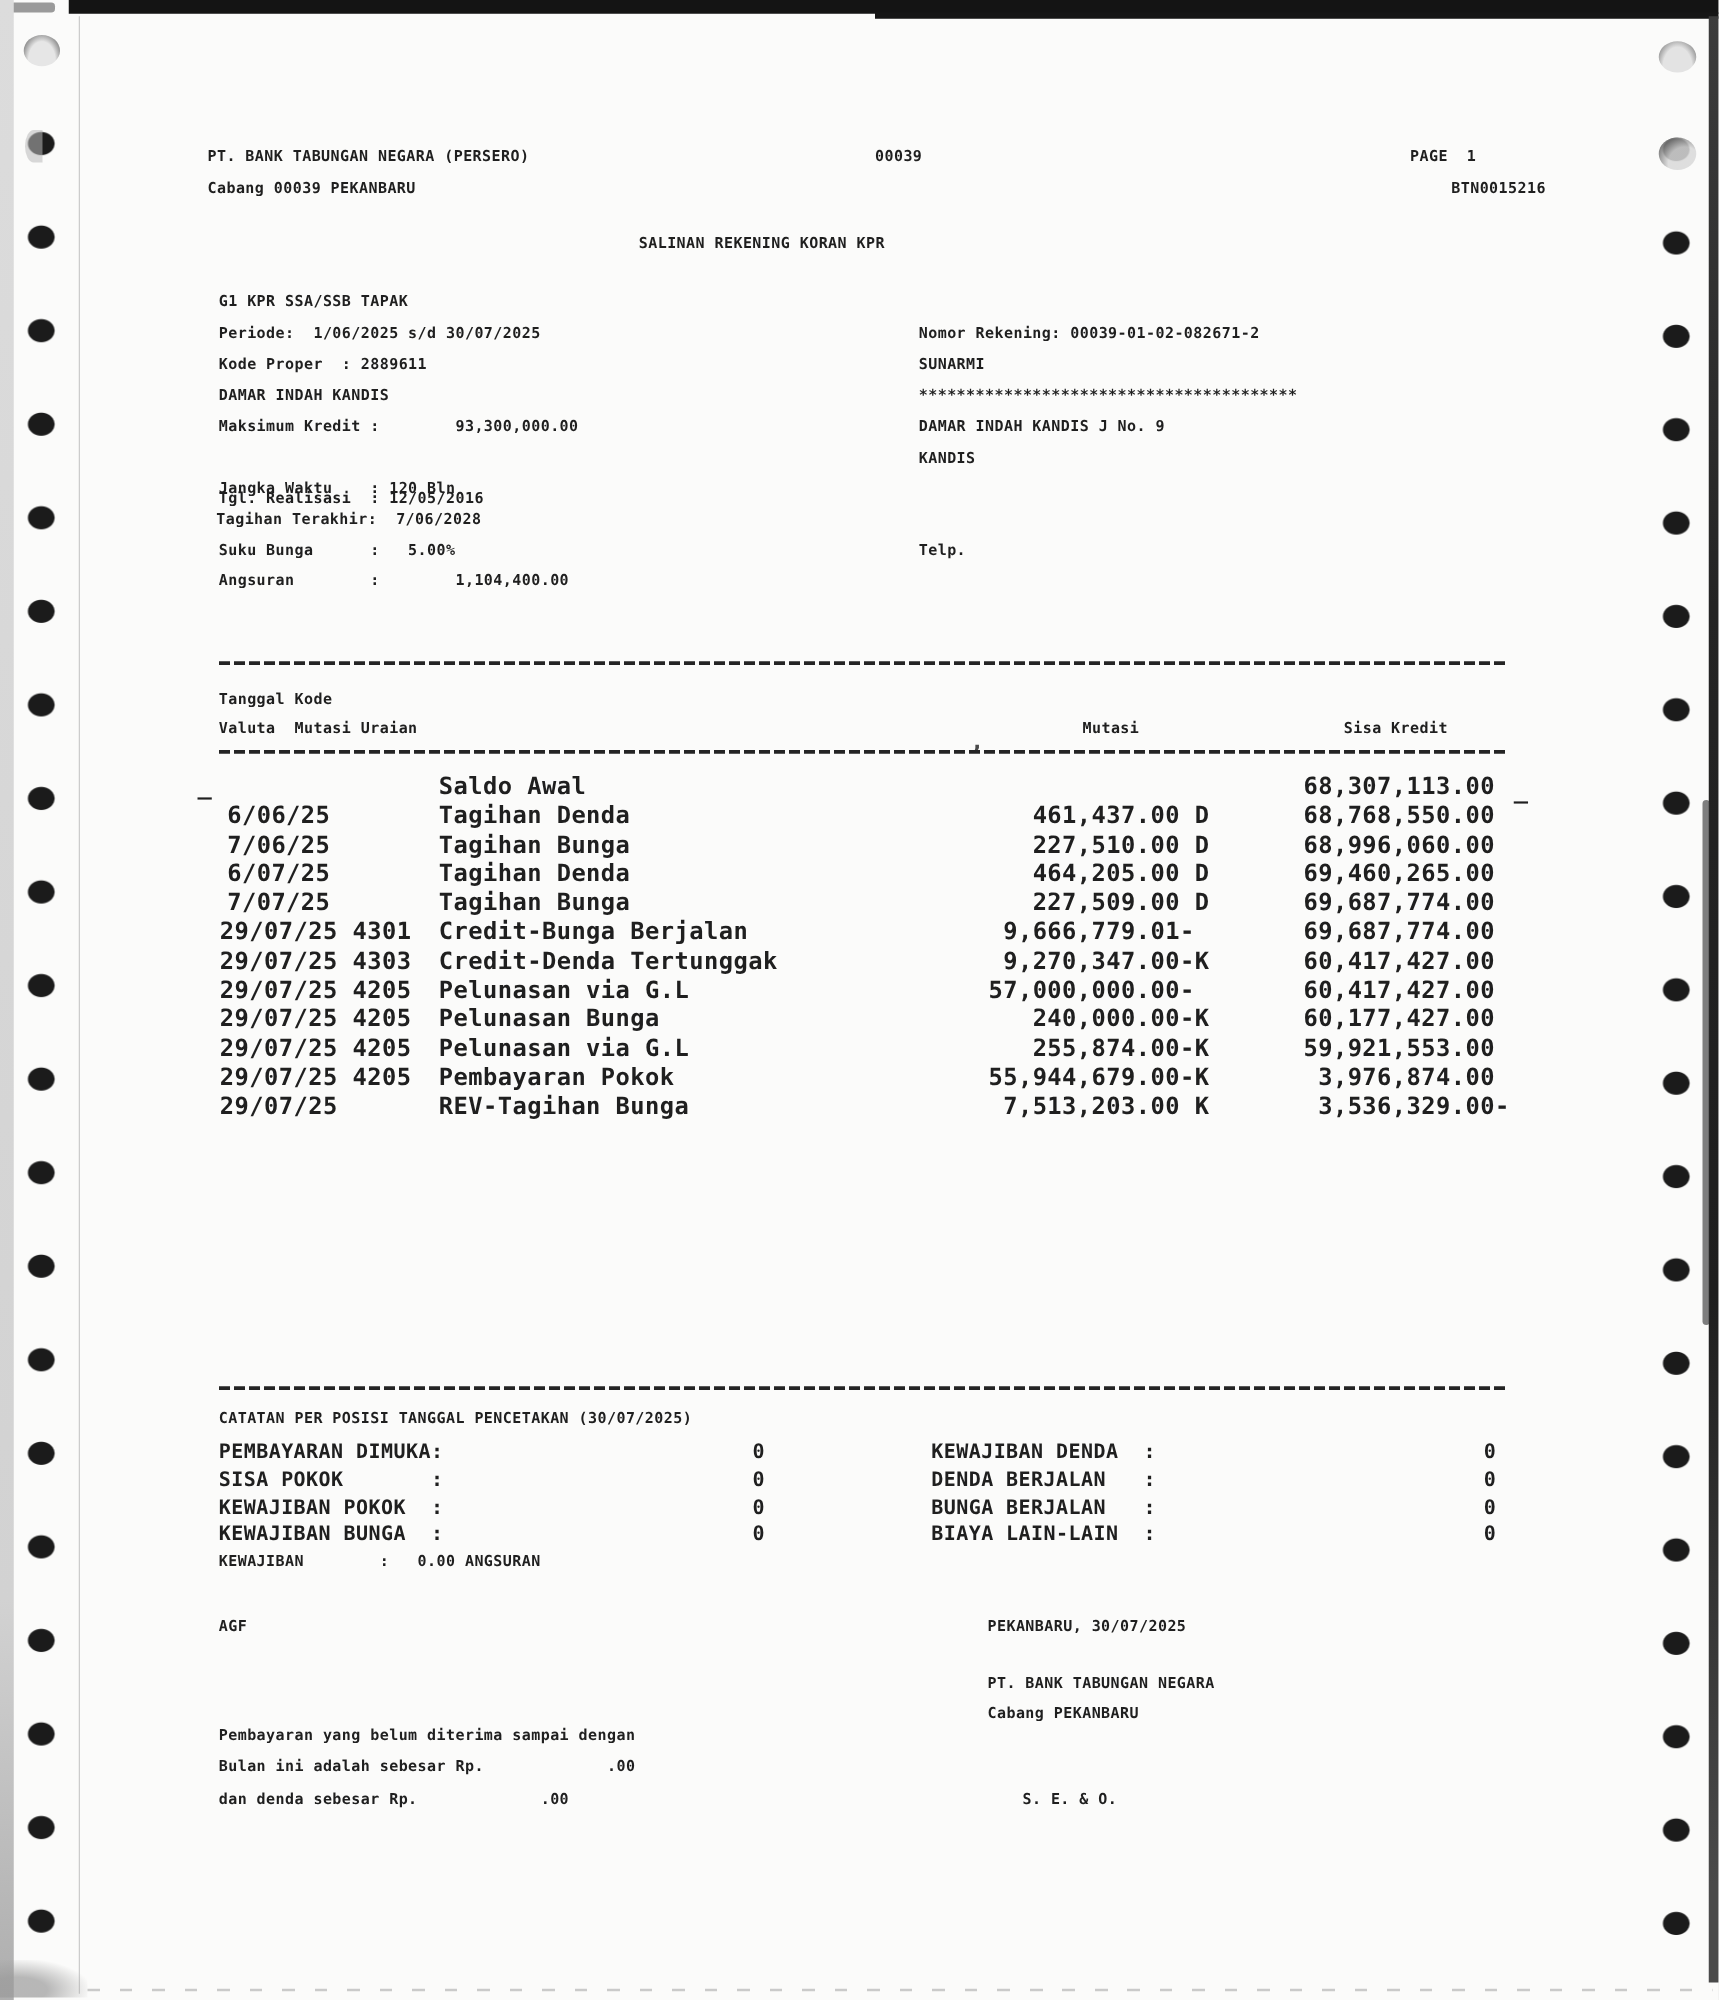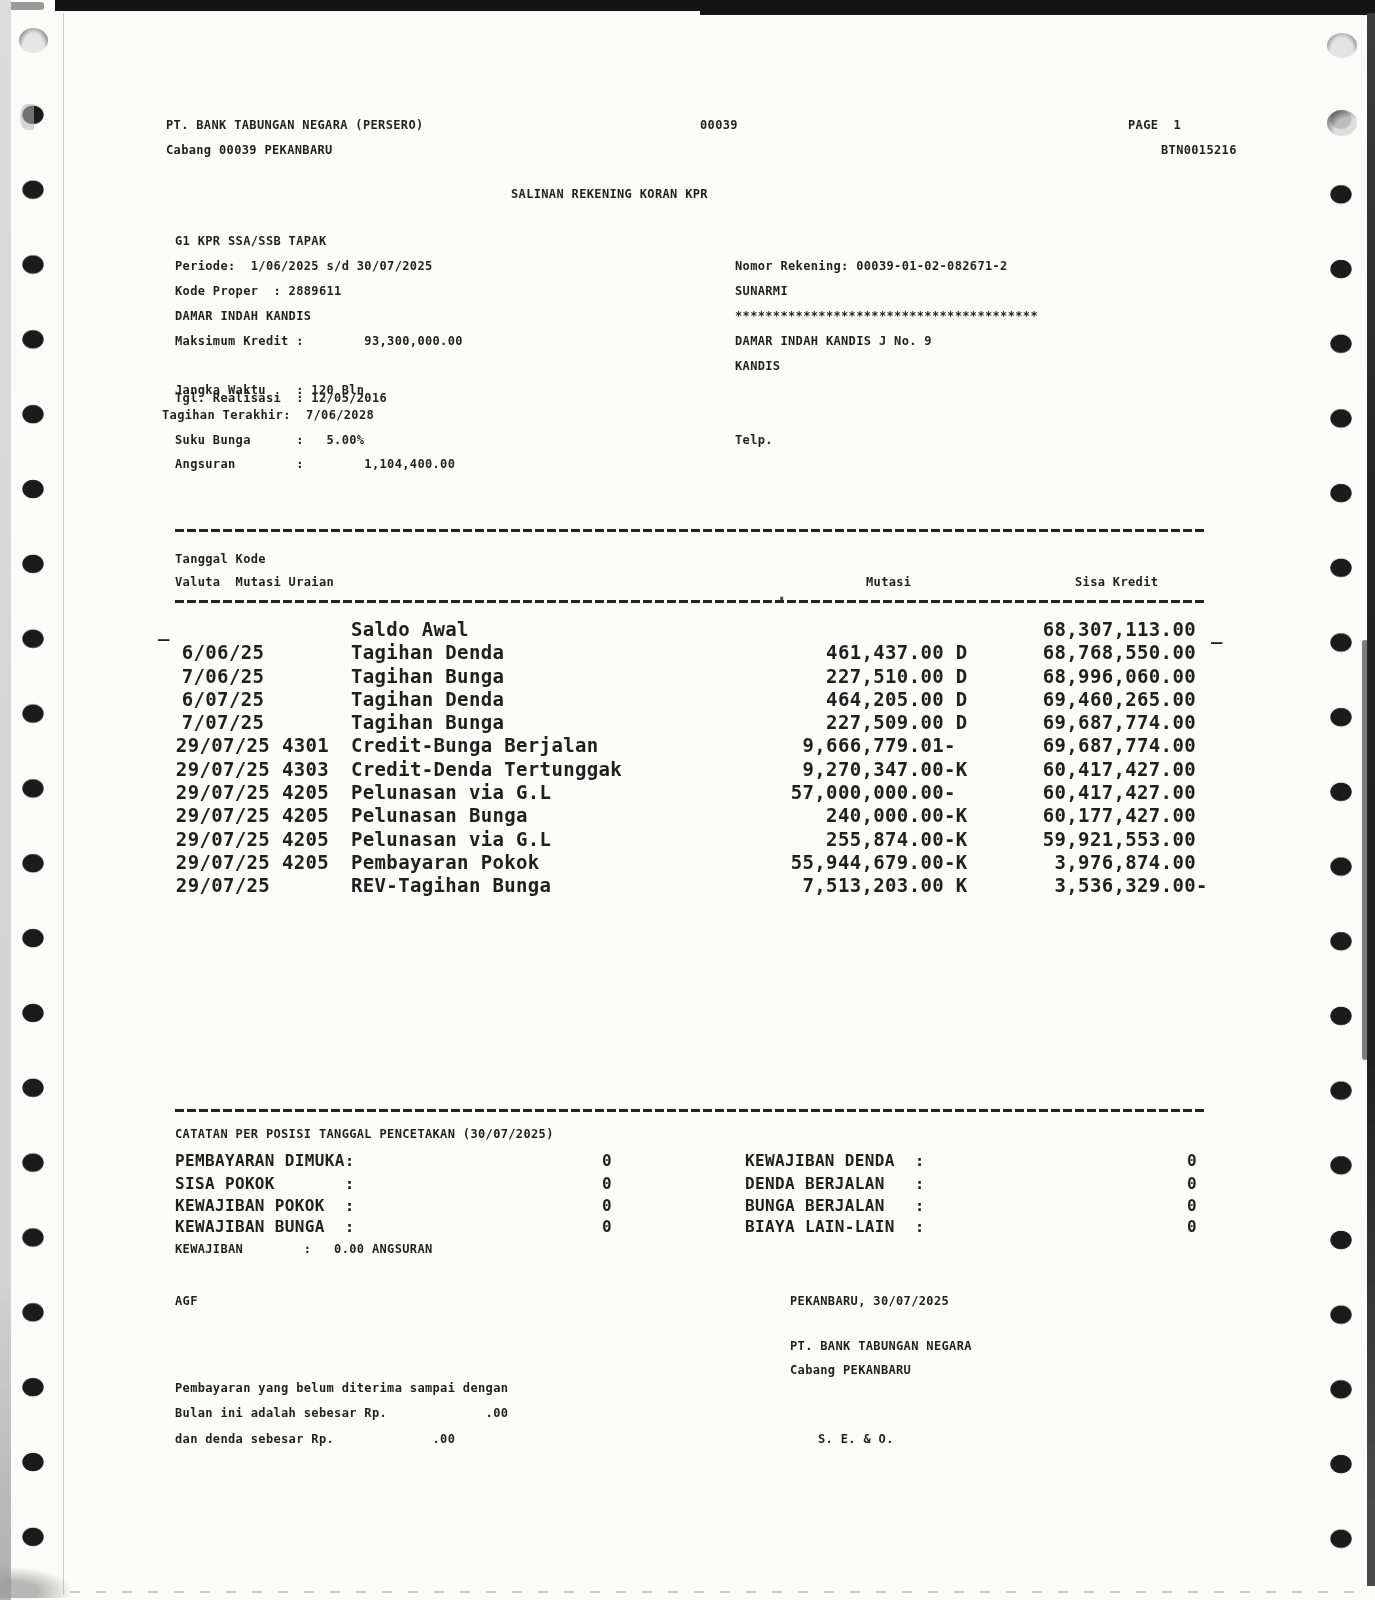--- a/index.html
+++ b/index.html
@@ -86,21 +86,21 @@
   <div class="t" style="left:1161px; top:140px;">BTN0015216</div>
   <div class="t" style="left:511px; top:184px;">SALINAN REKENING KORAN KPR</div>
 
   <div class="t" style="left:175px; top:231px;">G1 KPR SSA/SSB TAPAK</div>
   <div class="t" style="left:175px; top:256px;">Periode:  1/06/2025 s/d 30/07/2025</div>
   <div class="t" style="left:175px; top:281px;text-align:right;">Kode Proper  : 2889611</div>
   <div class="t" style="left:175px; top:306px;">DAMAR INDAH KANDIS</div>
   <div class="t" style="left:175px; top:331px;">Maksimum Kredit :        93,300,000.00</div>
   <div class="t" style="left:175px; top:356px;margin-top:32px;">Tgl. Realisasi  : 12/05/2016</div>
   <div class="t" style="left:175px; top:380px;">Jangka Waktu    : 120 Bln</div>
-  <div class="t" style="left:162px; top:405px;">Tagihan Terakhir:  7/06/2028</div>
+  <div class="t" style="left:173px; top:405px;">Tagihan Terakhir:  7/06/2028</div>
   <div class="t" style="left:175px; top:430px;">Suku Bunga      :   5.00%</div>
   <div class="t" style="left:175px; top:454px;">Angsuran        :        1,104,400.00</div>
 
   <div class="t" style="left:735px; top:256px;">Nomor Rekening: 00039-01-02-082671-2</div>
   <div class="t" style="left:735px; top:281px;">SUNARMI</div>
   <div class="t" style="left:735px; top:306px;">****************************************</div>
   <div class="t" style="left:735px; top:331px;">DAMAR INDAH KANDIS J No. 9</div>
   <div class="t" style="left:735px; top:356px;">KANDIS</div>
   <div class="t" style="left:735px; top:430px;">Telp.</div>
 

